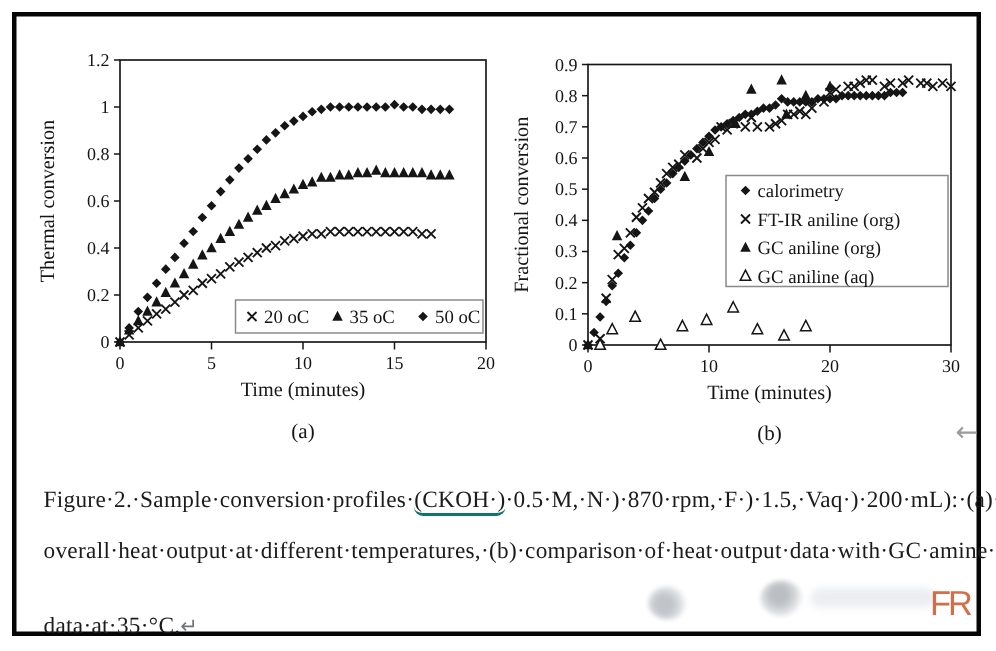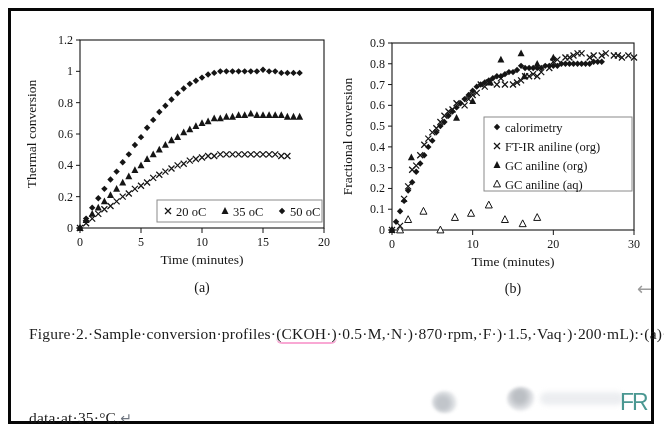--- a/index.html
+++ b/index.html
@@ -8,35 +8,35 @@
   .frame{position:absolute;left:8px;top:8px;width:646px;height:416px;
          border:3px solid #060606;box-sizing:border-box;}
   svg.chart{position:absolute;}
   #chart-a{left:10px;top:12px;}
   #chart-b{left:338px;top:12px;}
   .margin-arrow{position:absolute;left:637px;top:280px;font-size:18px;color:#9c9c9c;
                 font-family:"DejaVu Sans",sans-serif;line-height:1;}
   .cap-line{position:absolute;left:29px;width:625px;font-size:15.5px;letter-spacing:0.2px;
             color:#1b1b1b;white-space:nowrap;}
   #cap1{top:325px;} #cap2{top:359px;} #cap3{top:378px;margin-top:31px;}
-  .grammar{border-bottom:2px solid #f9a8d4;padding-bottom:0px;border-radius:0 0 6px 6px;}
+  .grammar{border-bottom:2px solid #0f766e;padding-bottom:0px;border-radius:0 0 6px 6px;}
   .spell{text-decoration-style:wavy;text-decoration-color:#c03028;
          text-decoration-thickness:1.5px;text-underline-offset:3px;}
   .pmark{color:#6f7680;font-family:"DejaVu Sans",sans-serif;font-size:14px;}
   .wm{position:absolute;pointer-events:none;}
   #wm-blob1{left:432px;top:391px;width:26px;height:22px;border-radius:50%;
             background:radial-gradient(circle at 42% 55%, #989fa8 0 28%, #ccd0d5 60%, rgba(255,255,255,0) 78%);
             filter:blur(1.5px);opacity:.6;}
   #wm-blob2{left:507px;top:387px;width:28px;height:24px;border-radius:50%;
             background:radial-gradient(circle at 45% 40%, #8f959d 0 26%, #c9ccd2 58%, rgba(255,255,255,0) 78%);
             filter:blur(1.5px);opacity:.6;}
   #wm-streak{left:540px;top:392px;width:84px;height:13px;border-radius:7px;
              background:#dde0e5;filter:blur(2.5px);opacity:.55;}
   #wm-glyph{left:620px;top:389px;font-family:"Liberation Sans",sans-serif;font-size:23px;
-            color:#0f766e;opacity:.75;letter-spacing:-2px;filter:blur(0.4px);}
+            color:#c2410c;opacity:.75;letter-spacing:-2px;filter:blur(0.4px);}
 </style>
 </head>
 <body>
 
 <div class="page">
   <div class="frame"></div>
 
   <svg class="chart" id="chart-a" width="324" height="296" viewBox="0 0 324 296">
       <rect x="70" y="28" width="244" height="188" fill="none" stroke="#151515" stroke-width="1.1"></rect>
       <line x1="66" y1="216" x2="70" y2="216" stroke="#151515" stroke-width="1"></line>
@@ -363,20 +363,23 @@
       <text x="167" y="157.5" text-anchor="start" font-size="12.5" font-family="&quot;Liberation Serif&quot;, serif" fill="#151515">GC aniline (org)</text>
       <path d="M159 168.1L162.5 174.9L155.5 174.9Z" fill="#fff" stroke="#151515" stroke-width="1"></path>
       <text x="167" y="176.5" text-anchor="start" font-size="12.5" font-family="&quot;Liberation Serif&quot;, serif" fill="#151515">GC aniline (aq)</text>
     </svg>
 
   <div class="margin-arrow">←</div>
 
   <div class="cap-line" id="cap1">
     <span>Figure·2.·Sample·conversion·profiles·</span><span class="grammar">(CKOH·)</span><span>·0.5·M,·N·)·870·rpm,·F·)·1.5,·</span><span class="spell">Vaq</span><span>·)·200·mL):·(a)·</span>
   </div>
+  <div class="cap-line" id="cap2">
+    <span>overall·heat·output·at·different·temperatures,·(b)·comparison·of·heat·output·data·with·GC·amine·</span>
+  </div>
   <div class="cap-line" id="cap3">
     <span>data·at·35·°C.</span><span class="pmark">↵</span>
   </div>
 
   <div class="wm" id="wm-blob1"></div>
   <div class="wm" id="wm-blob2"></div>
   <div class="wm" id="wm-streak"></div>
   <div class="wm" id="wm-glyph">FR</div>
 </div>
 

